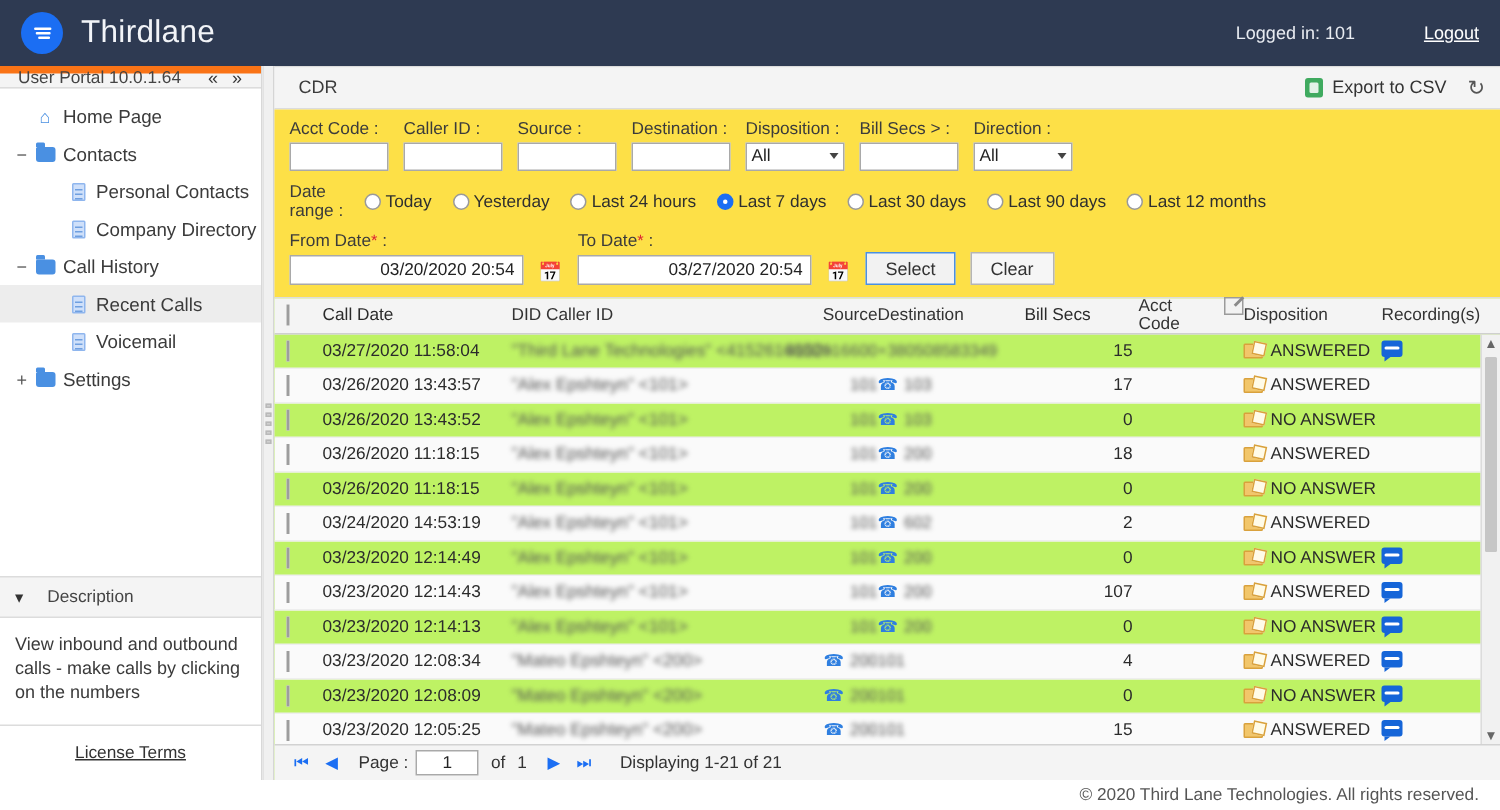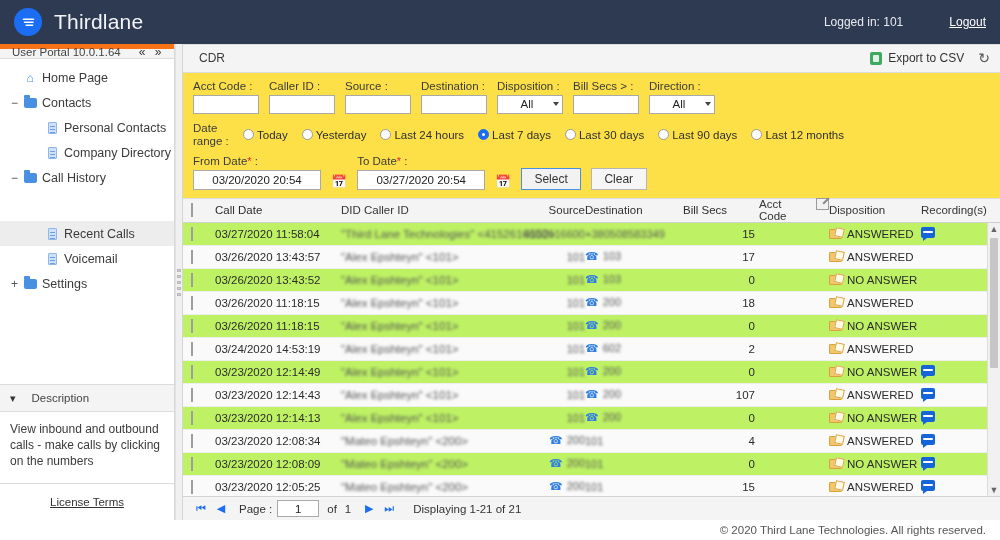--- a/index.html
+++ b/index.html
@@ -77,21 +77,21 @@
   .tree-item {
     display: flex;
     align-items: center;
     height: 25px;
     padding-left: 8px;
     font-size: 12.5px;
     color: #3b3b3b;
     cursor: pointer;
     white-space: nowrap;
   }
-  .tree-item.selected { background: #ededed; margin-top: 31px; }
+  .tree-item.selected { background: #ededed; }
   .tree-item.lvl1 { padding-left: 8px; }
   .tree-item.lvl2 { padding-left: 30px; }
   .expander {
     width: 13px; flex: 0 0 13px;
     font-size: 12px; color: #555; text-align: center;
     line-height: 1;
   }
   .ico { width: 18px; flex: 0 0 18px; display: inline-flex; align-items: center; justify-content: center; margin-right: 3px; }
 
   
@@ -172,21 +172,21 @@
   }
   .fselect {
     height: 19px; width: 66px;
     border: 1px solid #a9a9a9;
     background: #fff;
     display: flex; align-items: center;
     padding: 0 3px;
     font-size: 11.5px; color: #222;
     cursor: pointer;
   }
-  .fselect .sv { flex: 1 1 auto; text-align: center; }
+  .fselect .sv { flex: 1 1 auto; }
   .caret { width: 0; height: 0; border-left: 3px solid transparent; border-right: 3px solid transparent; border-top: 4px solid #444; }
 
   .frow2 { display: flex; align-items: center; margin-top: 8px; }
   .daterange-lbl { font-size: 11.5px; color: #3b3b3b; width: 50px; line-height: 13px; }
   .radio-opt { display: flex; align-items: center; margin-right: 14px; cursor: pointer; }
   .radio {
     width: 11px; height: 11px; border-radius: 50%;
     border: 1px solid #9a9a9a; background: #fff;
     margin-right: 3px; flex: 0 0 11px;
   }
@@ -195,24 +195,24 @@
     content: ""; position: absolute; left: 3px; top: 3px;
     width: 3px; height: 3px; border-radius: 50%; background: #fff;
   }
   .radio-lbl { font-size: 11.5px; color: #2f2f2f; white-space: nowrap; }
 
   .frow3 { display: flex; align-items: flex-end; margin-top: 7px; }
   .dtfield { margin-right: 6px; }
   .dtlabel { font-size: 11.5px; color: #3b3b3b; margin-bottom: 3px; }
   .req { color: #d23; font-size: 11px; }
   .dtinput {
-    height: 20px; width: 128px;
+    height: 20px; width: 156px;
     border: 1px solid #a9a9a9; background: #fff;
     font-size: 11.5px; color: #222;
-    text-align: center; padding: 0 5px;
+    text-align: right; padding: 0 5px;
     font-family: "Liberation Sans", sans-serif;
   }
   .cal-btn { margin: 0 10px 1px 4px; cursor: pointer; font-size: 13px; }
   .btn {
     height: 22px; min-width: 56px;
     border: 1px solid #b5b5b5; background: #f6f6f6;
     font-size: 12px; color: #333; cursor: pointer;
     font-family: "Liberation Sans", sans-serif;
     padding: 0 12px;
   }

